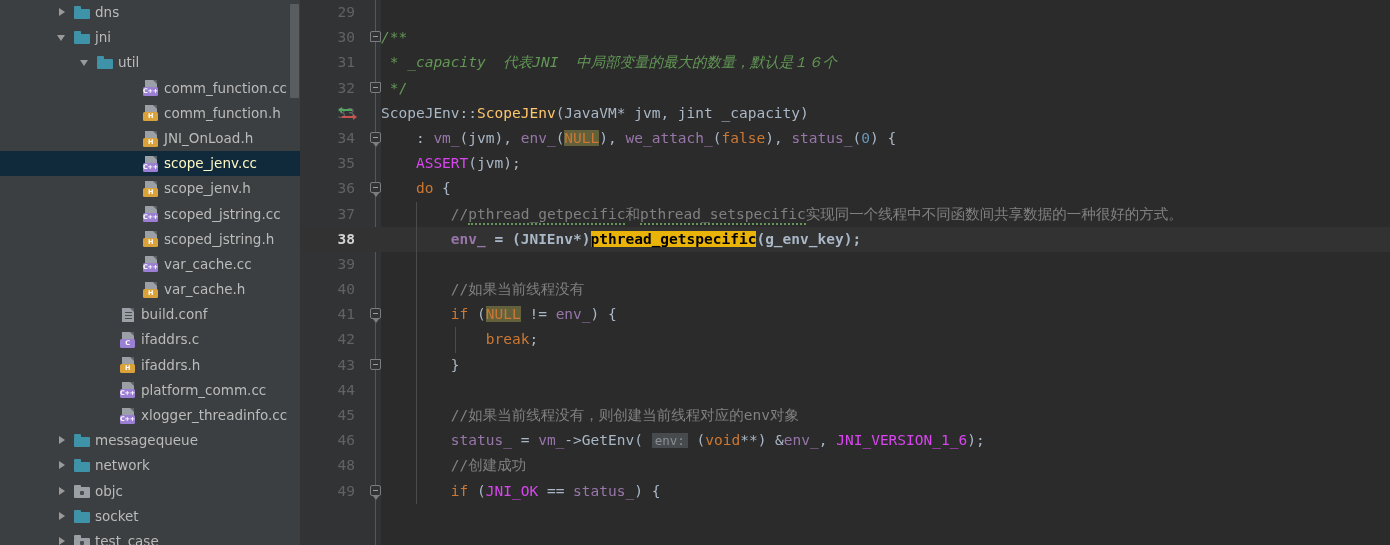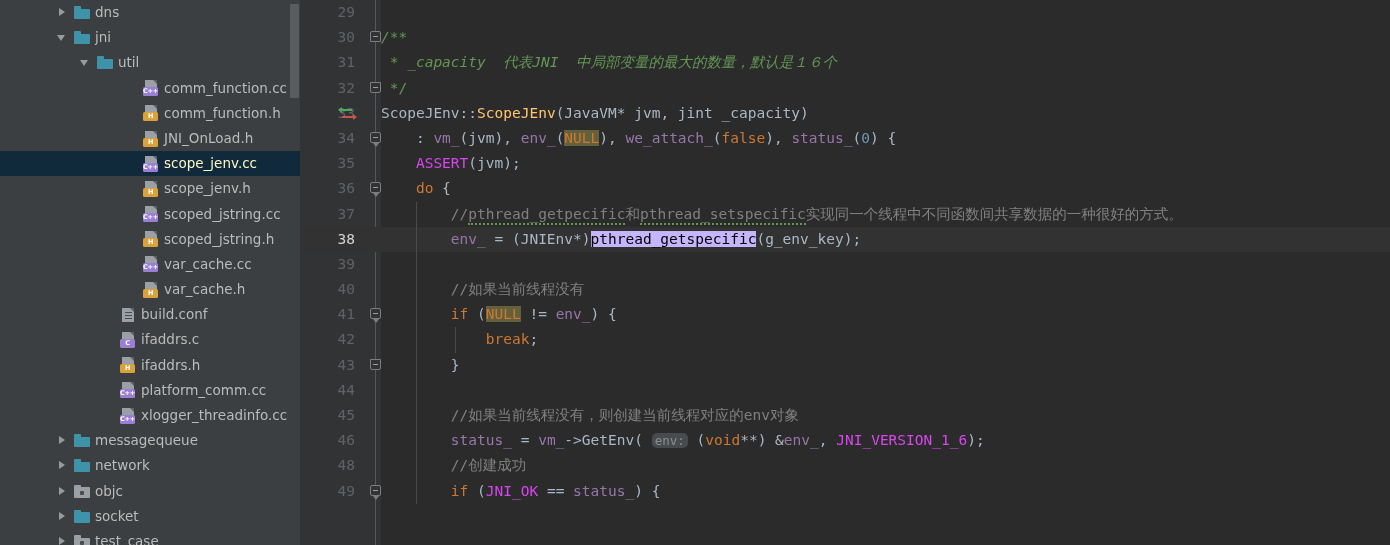--- a/index.html
+++ b/index.html
@@ -152,21 +152,21 @@
   }
 
   .line {
     height: 25.2px;
     position: relative;
     font-family: "DejaVu Sans Mono", "Liberation Mono", monospace;
     font-size: 14.5px;
     line-height: 25.2px;
     white-space: pre;
   }
-  .line.current { background: #323232; }
+  .line.current { background: #323232; font-weight: bold; }
   .line.current .lnum { color: #d4d4d4; }
 
   .lnum {
     position: absolute; left: 0; top: 0;
     width: 52px; text-align: right;
     color: #606366;
     font-family: "DejaVu Sans Mono", "Liberation Mono", monospace;
     font-size: 14.5px;
     line-height: 25.2px;
   }
@@ -239,28 +239,28 @@
   .t-default  { color: #a9b7c6; }
   .t-keyword  { color: #cc7832; }
   .t-comment  { color: #808080; }
   .t-doc      { color: #629755; font-style: italic; }
   .t-docplain { color: #629755; }
   .t-func     { color: #ffc66d; }
   .t-field    { color: #9876aa; }
   .t-num      { color: #6897bb; }
   .t-macro    { color: #d946ef; }
 
-  .hl-search  { background: #c4b5fd; }
+  .hl-search  { background: #eab308; }
   .hl-ident   { background: #62613c; color: #cc7832; }
   .sq { border-bottom: 2px dotted #629755; padding-bottom: 1px; }
 
   .param-hint {
     background: #474b4e;
     color: #8a8f93;
-    border-radius: 5px;
+    border-radius: 0;
     padding: 0 3px;
     font-size: 12.5px;
   }
 </style>
 </head>
 <body>
 
 <div id="root">
 
   <div id="sidebar">

